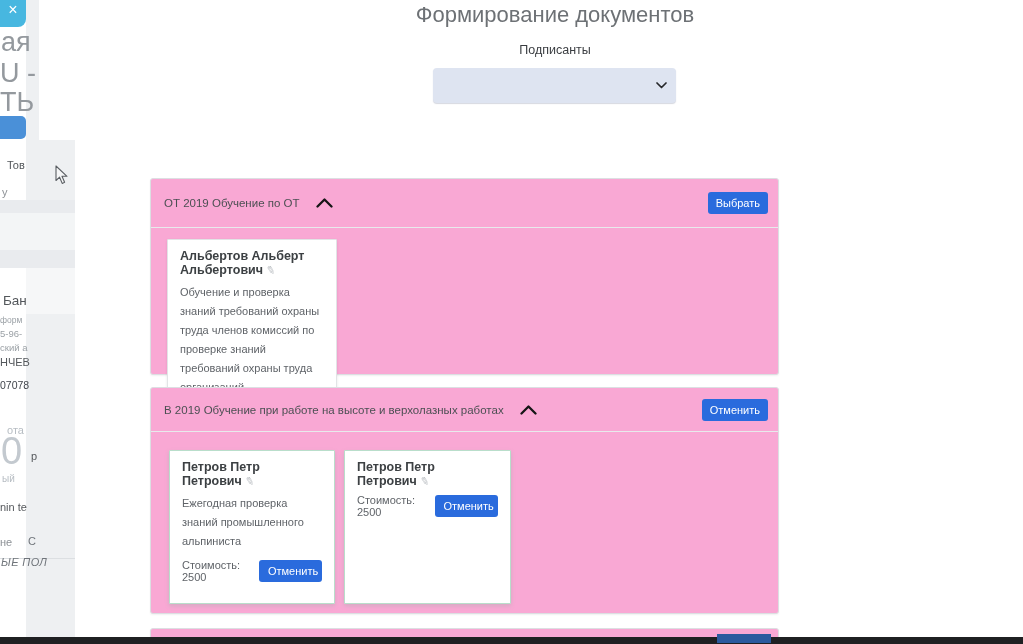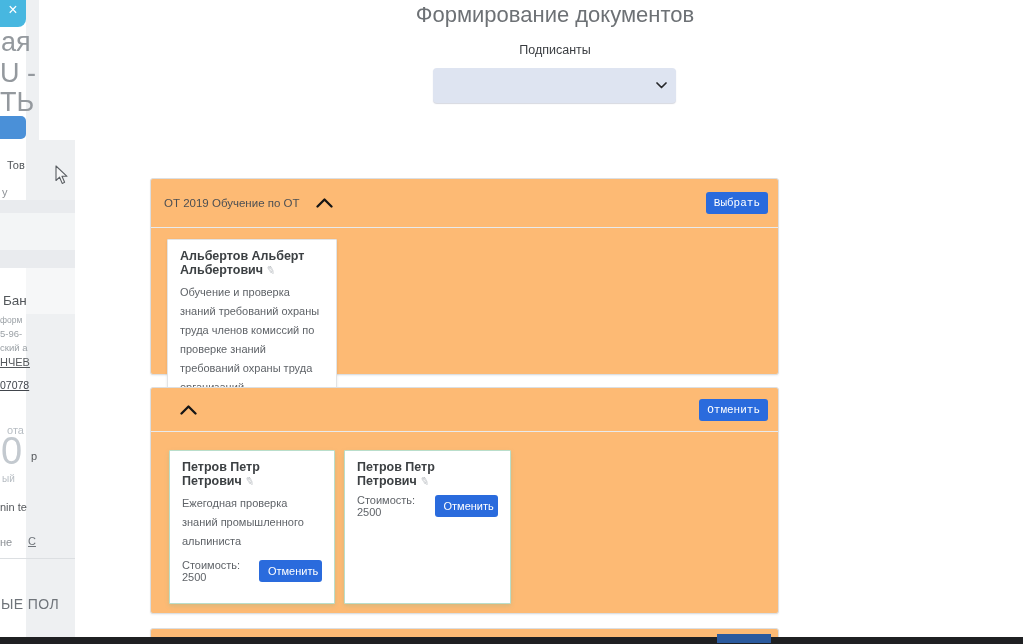--- a/index.html
+++ b/index.html
@@ -16,37 +16,37 @@
   .band1 { position:absolute; left:0; top:200px; width:75px; height:13px; background:#e9ebee; z-index:5; }
   .band2 { position:absolute; left:0; top:213px; width:75px; height:37px; background:#f3f5f6; z-index:5; }
   .band3 { position:absolute; left:0; top:250px; width:75px; height:18px; background:#e9ebee; z-index:5; }
   .ovl { position:absolute; z-index:7; white-space:nowrap; }
   .x-btn { position:absolute; left:-8px; top:-7px; width:34px; height:34px; background:#47b7e0;
            border-radius:8px; color:#fff; font-size:16px; display:flex; align-items:center;
            justify-content:center; padding-left:8px; z-index:7; }
   .big-frag { font-size:27px; color:#94999e; }
   .blue-btn { position:absolute; left:-8px; top:116px; width:34px; height:23px; background:#4a90d8;
               border-radius:5px; z-index:7; }
-  .u-line { text-decoration:underline; }
+  .u-line { }
   
   .page-title { position:absolute; left:80px; top:2px; width:950px; text-align:center;
                 font-size:22px; font-weight:400; color:#6d7175; z-index:2; }
   .signers-label { position:absolute; left:80px; top:43px; width:950px; text-align:center;
                    font-size:12.5px; color:#3a3d41; z-index:2; }
   .signers-select { position:absolute; left:433px; top:68px; width:243px; height:35px;
                     background:#dee4f1; border-radius:4px; box-shadow:0 1px 1px rgba(90,100,130,.25);
                     display:flex; align-items:center; justify-content:flex-end; padding-right:9px; z-index:2; }
   
-  .panel { position:absolute; left:150px; width:629px; background:#fdba74;
+  .panel { position:absolute; left:150px; width:629px; background:#f9a8d4;
            border:1px solid #dcdfe2; border-radius:3px; box-shadow:0 1px 2px rgba(0,0,0,.06); z-index:2; }
   .panel-header { display:flex; align-items:center; padding:0 10px 0 13px; border-bottom:1px solid #e8eaec; }
   .panel-label { font-size:11.5px; color:#4c4f53; }
   .chev-up { margin-left:16px; display:inline-flex; }
   .btn-primary { margin-left:auto; background:#2a6bdd; color:#fff; border:none; border-radius:3px;
-                 font-family:Liberation Mono, monospace; font-size:11px; padding:5px 8px;
+                 font-family:Liberation Sans, sans-serif; font-size:11px; padding:5px 8px;
                  min-width:46px; cursor:pointer; }
   .panel-body { display:flex; }
   .p1-body { padding:11px 16px; }
   .p2-body { padding:18px 18px; gap:9px; }
   .card { background:#fff; border:1px solid #e2e4e6; box-shadow:0 1px 3px rgba(0,0,0,.09);
           padding:10px 12px 8px; border-radius:1px; }
   .card-gray { width:170px; min-height:124px; }
   .card-green { width:166px; height:154px; border:1px solid #b9decb;
                 box-shadow:0 2px 4px rgba(120,180,150,.28); display:flex; flex-direction:column; }
   .card-name { font-size:12.5px; font-weight:bold; color:#3c4043; line-height:13.5px; }
@@ -93,21 +93,21 @@
   <div class="ovl u-line" style="left:0; top:356px; font-size:11px; color:#53575b;">НЧЕВ</div>
   <div class="ovl u-line" style="left:0; top:379px; font-size:10.5px; color:#41454c;">07078</div>
   <div class="ovl" style="left:7px; top:424px; font-size:11px; color:#b7bdc3;">ота</div>
   <div class="ovl" style="left:1px; top:430px; font-size:38px; color:#c3c9cf;">0</div>
   <div class="ovl" style="left:31px; top:450px; font-size:11px; color:#55585c;">р</div>
   <div class="ovl" style="left:2px; top:473px; font-size:10px; color:#b7bdc3;">ый</div>
   <div class="ovl" style="left:0; top:501px; font-size:11px; color:#55585c;">nin te</div>
   <div class="ovl" style="left:0; top:536px; font-size:11px; color:#8d9196;">не</div>
   <div class="ovl u-line" style="left:28px; top:535px; font-size:11px; color:#6f747a;">С</div>
   <div class="ovl" style="left:0; top:558px; width:75px; height:1px; background:#dcdfe2;"></div>
-  <div class="ovl" style="left:1px; top:596px; font-size:14px; letter-spacing:.4px; color:#6f747a;">ЫЕ ПОЛ</div>
+  <div class="ovl" style="left:1px; top:556px; font-size:11px; letter-spacing:.4px; color:#6f747a;font-style:italic;">ЫЕ ПОЛ</div>
 
   <h1 class="page-title">Формирование документов</h1>
   <div class="signers-label">Подписанты</div>
   <div class="signers-select">
     <span style="display:inline-flex;">
       <svg width="11" height="7" viewBox="0 0 11 7">
           <polyline points="1,1 5.5,5.5 10,1" fill="none" stroke="#26282b" stroke-width="1.7" stroke-linecap="round" stroke-linejoin="round"></polyline>
         </svg>
     </span>
   </div>
@@ -128,20 +128,21 @@
           <span>Альбертов Альберт Альбертович</span><span class="edit-ic">✎</span>
         </div>
         <div class="card-desc">Обучение и проверка знаний требований охраны труда членов комиссий по проверке знаний требований охраны труда организаций</div>
         <div class="card-cost">Стоимость: 3000</div>
       </div>
     </div>
   </section>
 
   <section class="panel" style="top:387px; height:227px;">
     <div class="panel-header" style="height:44px;">
+      <span class="panel-label">В 2019 Обучение при работе на высоте и верхолазных работах</span>
       <span class="chev-up">
         <svg width="17" height="10" viewBox="0 0 17 10">
             <polyline points="1.5,8.5 8.5,1.5 15.5,8.5" fill="none" stroke="#151515" stroke-width="2.3" stroke-linecap="round" stroke-linejoin="round"></polyline>
           </svg>
       </span>
       <button class="btn-primary">Отменить</button>
     </div>
     <div class="panel-body p2-body">
       <div class="card card-green">
         <div class="card-name">

